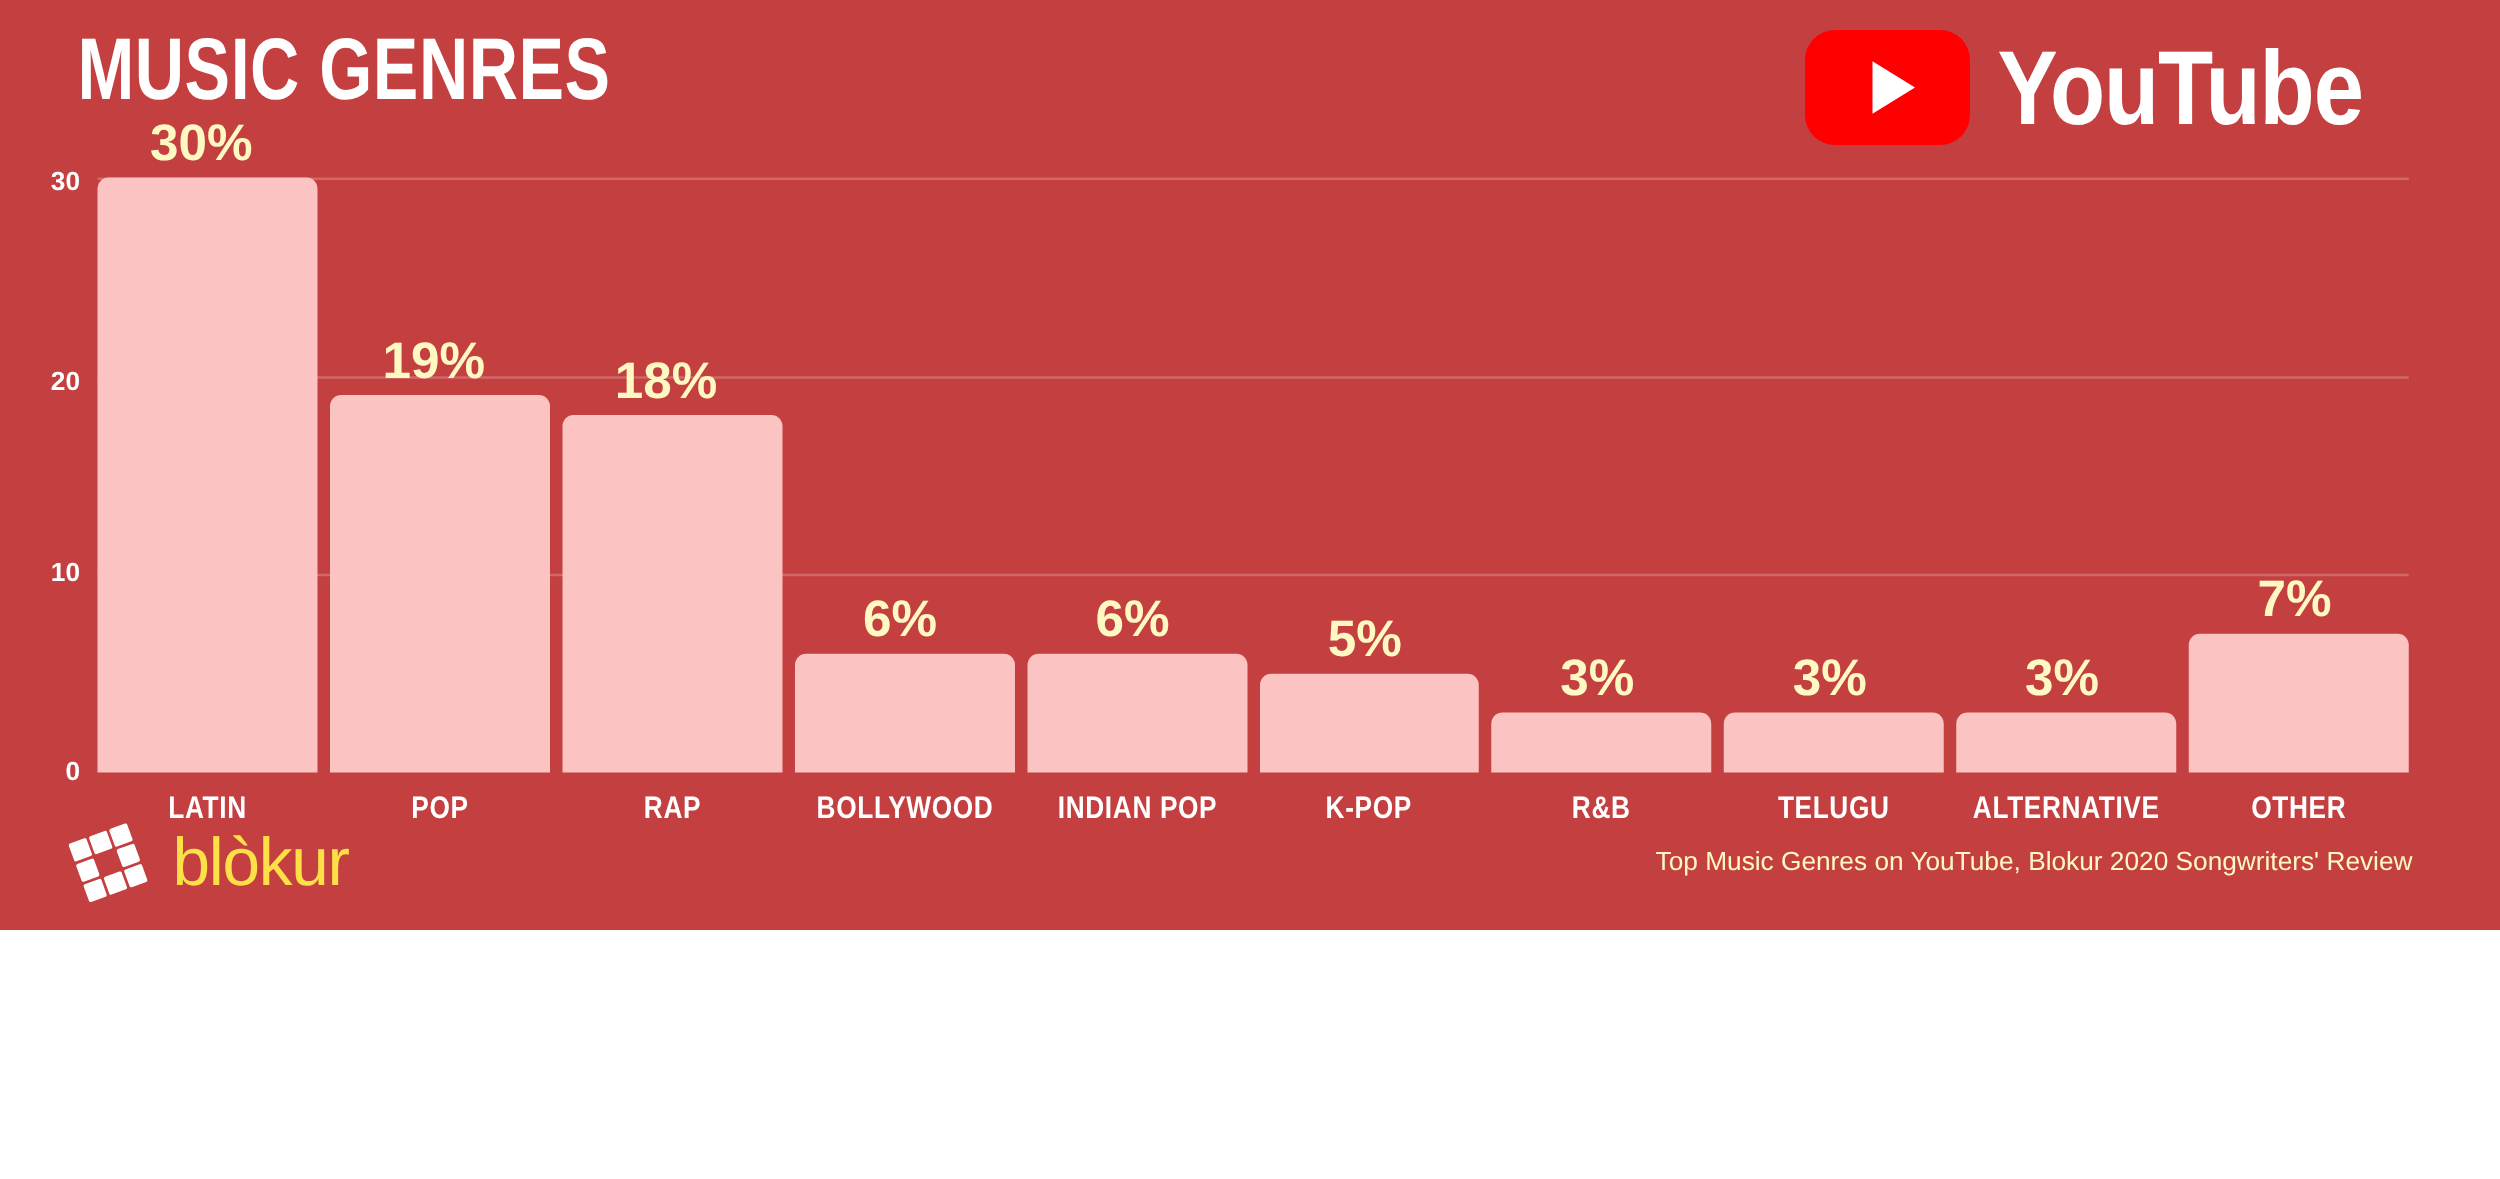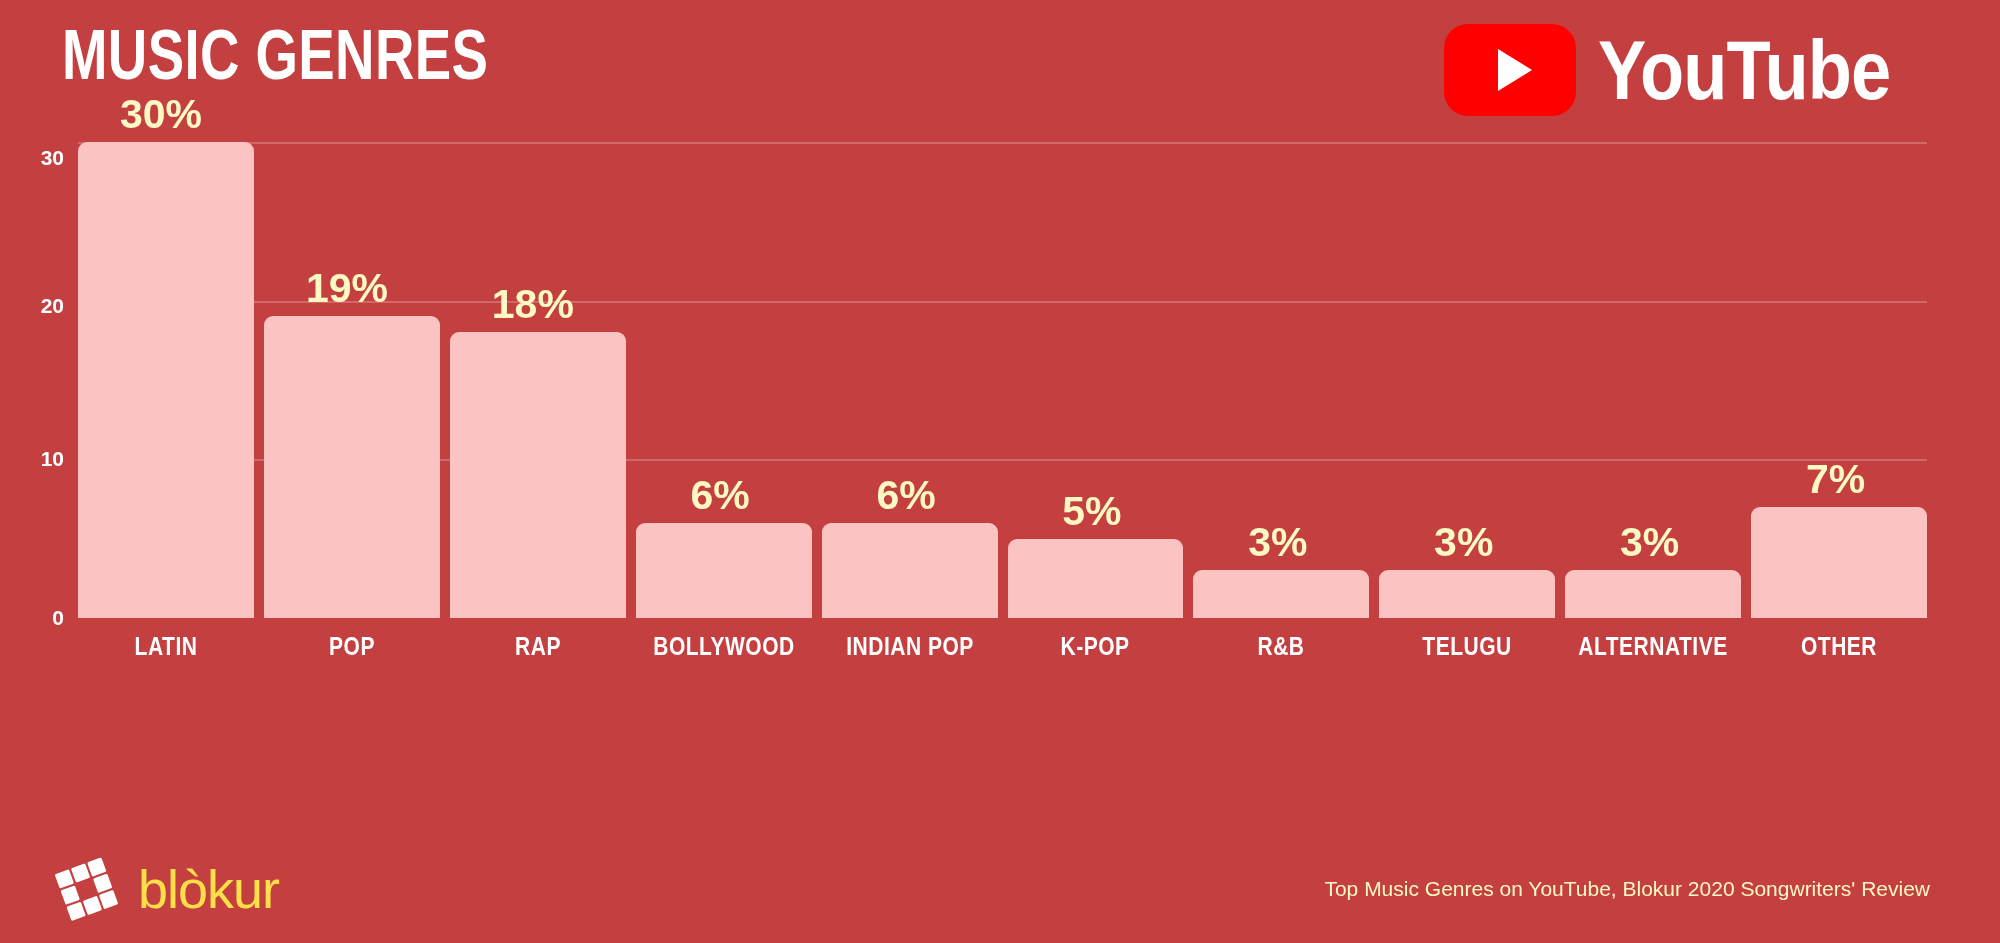--- a/index.html
+++ b/index.html
@@ -3,21 +3,21 @@
 <meta charset="utf-8">
 <style>
   html, body {
     margin: 0;
     padding: 0;
     background: #ffffff;
   }
   #canvas {
     position: relative;
     width: 2000px;
-    height: 943px;
+    height: 744px;
     background: #C43F40;
     overflow: hidden;
     font-family: "Liberation Sans", sans-serif;
     -webkit-font-smoothing: antialiased;
   }
 
   
   #title {
     position: absolute;
     left: 62px;
@@ -186,21 +186,21 @@
   <div id="yt-logo">
     <div id="yt-badge">
       <div class="tri"></div>
     </div>
     <div id="yt-word">YouTube</div>
   </div>
 
   <div id="plot">
     <div id="gridlines">
         <div class="gridline" style="top: 31.75px;"></div>
-        <div class="ytick" style="top: 48px; text-align: right;">30</div>
+        <div class="ytick" style="top: 36px; text-align: right;">30</div>
         <div class="gridline" style="top: 190.5px;"></div>
         <div class="ytick" style="top: 196px;">20</div>
         <div class="gridline" style="top: 349.25px;"></div>
         <div class="ytick" style="top: 349.25px;">10</div>
         <div class="gridline" style="top: 508px; background: rgba(255, 255, 255, 0);"></div>
         <div class="ytick" style="top: 508px;">0</div>
       </div>
     <div id="bars">
         <div class="bar-col">
           <div class="bar" style="height: 476.25px; background: rgb(252, 195, 195);"></div>

